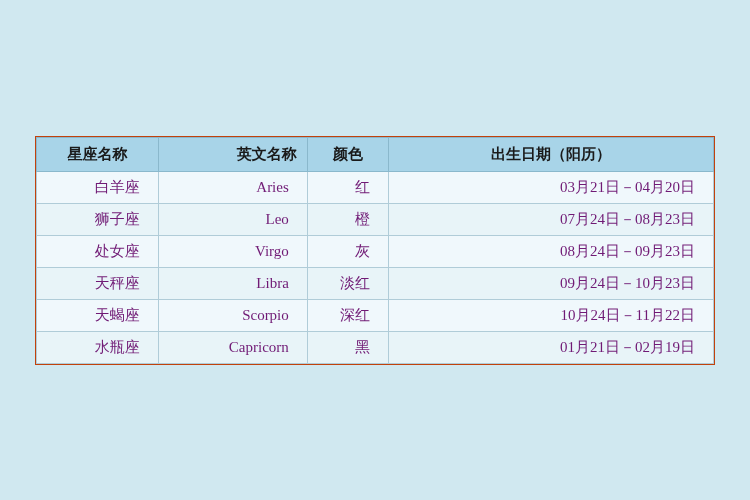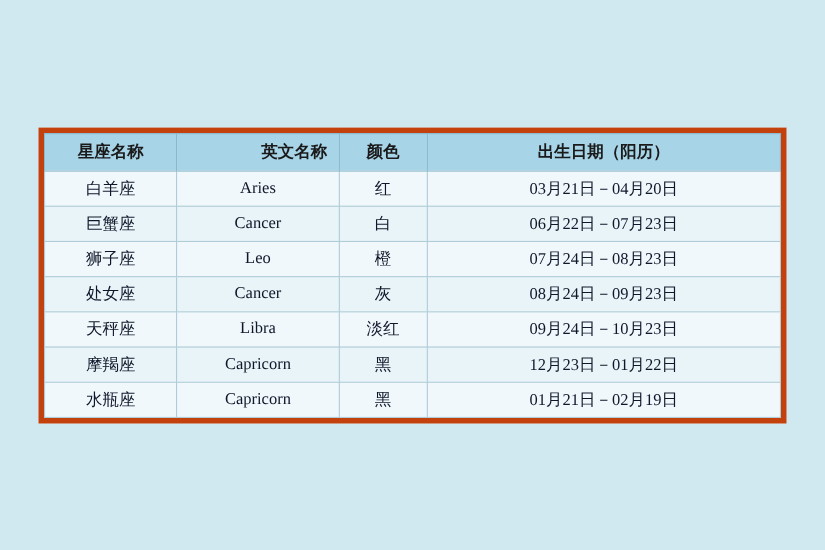--- a/index.html
+++ b/index.html
@@ -14,21 +14,21 @@
       background-color: #d0e8f0;
       display: flex;
       align-items: center;
       justify-content: center;
       font-family: "SimSun", "宋体", serif;
       font-size: 15px;
     }
 
     .table-container {
       background-color: #e8f4f8;
-      border: 5px solid #c2410c;
+      border: 1px solid #c2410c;
       width: 680px;
     }
 
     table {
       width: 100%;
       border-collapse: collapse;
     }
 
     thead tr {
       background-color: #a8d4e8;
@@ -46,23 +46,23 @@
     tbody tr {
       background-color: #f0f8fc;
     }
 
     tbody tr:nth-child(even) {
       background-color: #e8f4f8;
     }
 
     tbody td {
       border: 1px solid #b0ccd8;
-      padding: 6px 6px;
-      text-align: center;
-      color: #0f172a;
+      padding: 6px 18px;
+      text-align: right;
+      color: #701a75;
       font-size: 15px;
     }
 
     .col-zh { width: 18%; }
     .col-en { width: 22%; text-align: right; }
     .col-color { width: 12%; margin-top: 36px; }
     .col-date { width: 48%; margin-top: 20px; }
   </style>
 </head>
 <body>
@@ -78,48 +78,42 @@
       </tr>
     </thead>
     <tbody id="table-body">
     <tr>
           <td>白羊座</td>
           <td>Aries</td>
           <td>红</td>
           <td>03月21日－04月20日</td>
         </tr>
         <tr>
-          <td>巨蟹座</td>
-          <td>Cancer</td>
-          <td>白</td>
-          <td>06月22日－07月23日</td>
-        </tr>
-        <tr>
           <td>狮子座</td>
           <td>Leo</td>
           <td>橙</td>
           <td>07月24日－08月23日</td>
         </tr>
         <tr>
           <td>处女座</td>
-          <td>Cancer</td>
+          <td>Virgo</td>
           <td>灰</td>
           <td>08月24日－09月23日</td>
         </tr>
         <tr>
           <td>天秤座</td>
           <td>Libra</td>
           <td>淡红</td>
           <td>09月24日－10月23日</td>
         </tr>
         <tr>
-          <td>摩羯座</td>
-          <td>Capricorn</td>
-          <td>黑</td>
-          <td>12月23日－01月22日</td>
+          <td>天蝎座</td>
+          <td>Scorpio</td>
+          <td>深红</td>
+          <td>10月24日－11月22日</td>
         </tr>
         <tr>
           <td>水瓶座</td>
           <td>Capricorn</td>
           <td>黑</td>
           <td>01月21日－02月19日</td>
         </tr>
       </tbody>
   </table>
 </div>

